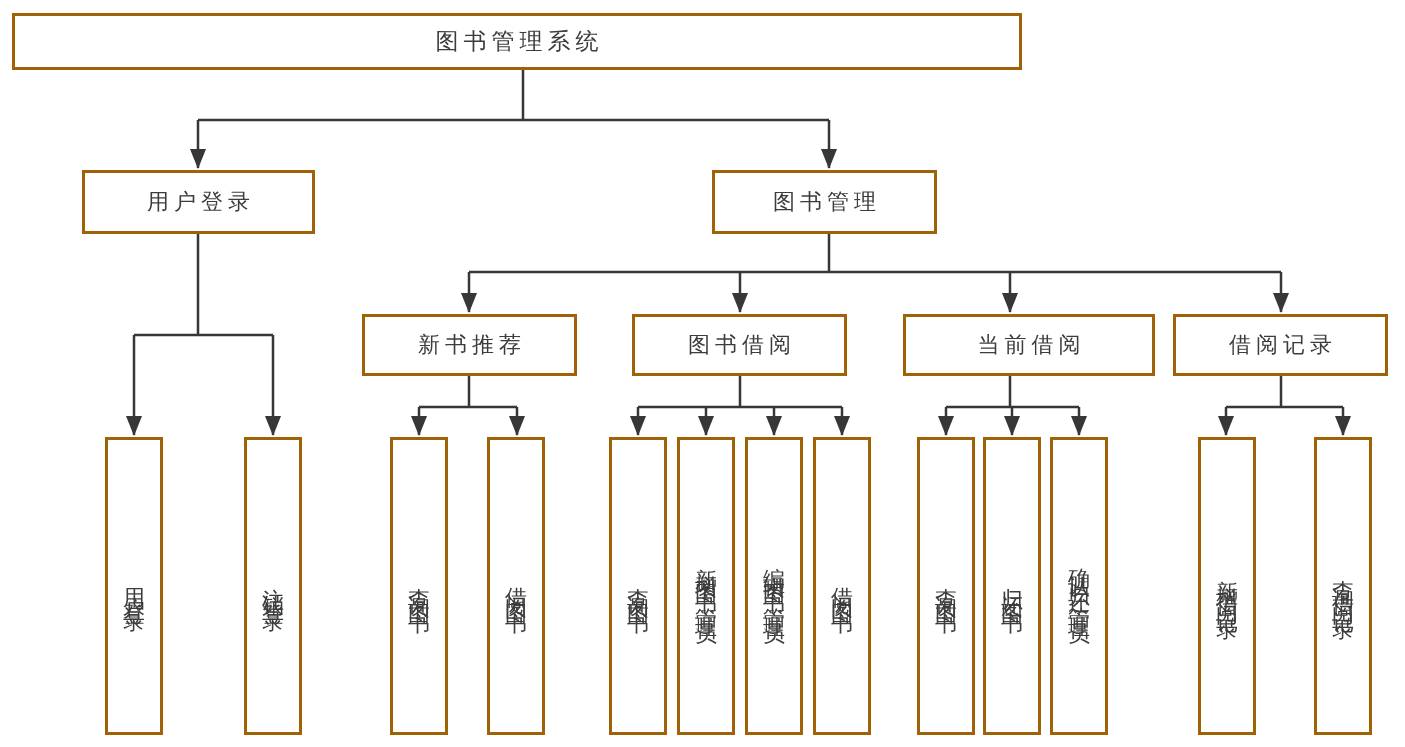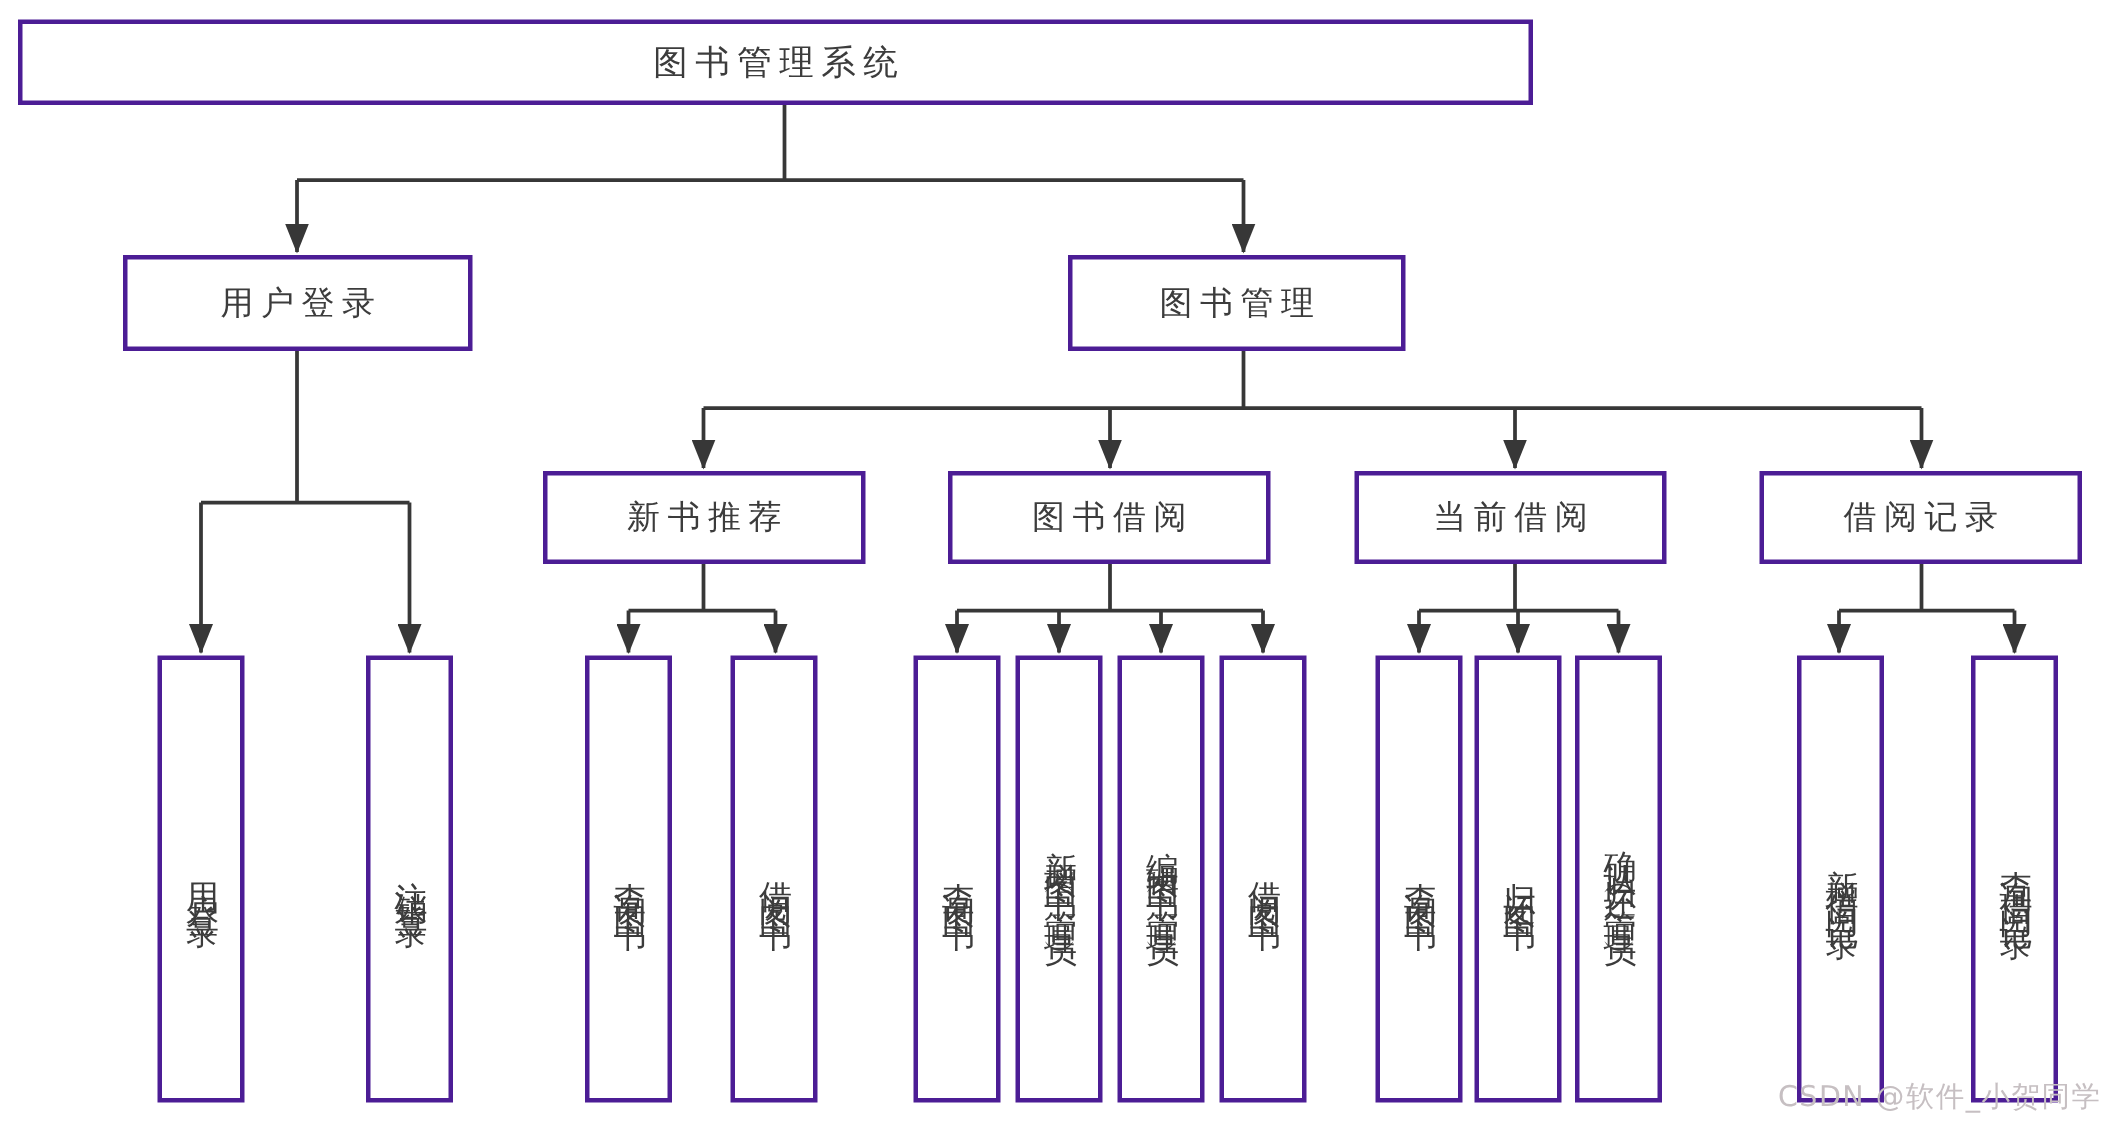--- a/index.html
+++ b/index.html
@@ -8,21 +8,21 @@
     width:1405px;height:747px;
     background:#ffffff;
     font-family:"DejaVu Sans","Liberation Sans",sans-serif;
     overflow:hidden;
   }
   #wires{position:absolute;left:0;top:0;pointer-events:none;}
   .node{
     position:absolute;
     box-sizing:border-box;
     background:#ffffff;
-    border:3px solid #4c1d95;
+    border:3px solid #a16207;
     display:flex;
     align-items:center;
     justify-content:center;
     color:#3c3c3c;
   }
   .node.h span{
     font-size:22px;
     letter-spacing:5px;
     text-indent:5px;
     white-space:nowrap;
@@ -99,21 +99,21 @@
   <div class="node h" style="left:712px;top:170px;width:225px;height:64px">
     <span>图书管理</span>
   </div>
 
   <div class="node h" style="left:632px;top:314px;width:215px;height:62px">
     <span>图书借阅</span>
   </div>
   <div class="node h" style="left:362px;top:314px;width:215px;height:62px">
     <span>新书推荐</span>
   </div>
-  <div class="node h" style="left:903px;top:314px;width:208px;height:62px">
+  <div class="node h" style="left:903px;top:314px;width:252px;height:62px">
     <span>当前借阅</span>
   </div>
   <div class="node h" style="left:1173px;top:314px;width:215px;height:62px">
     <span>借阅记录</span>
   </div>
 
   <div class="node v" style="left:105px;top:437px;width:58px;height:298px">
     <span>用户登录</span>
   </div>
   <div class="node v" style="left:244px;top:437px;width:58px;height:298px">
@@ -150,15 +150,14 @@
     <span>确认归还（管理员）</span>
   </div>
 
   <div class="node v" style="left:1198px;top:437px;width:58px;height:298px">
     <span>新增借阅记录</span>
   </div>
   <div class="node v" style="left:1314px;top:437px;width:58px;height:298px">
     <span>查询借阅记录</span>
   </div>
 
-  <div id="watermark">CSDN @软件_小贺同学</div>
 
 </div>
 
 </body></html>

